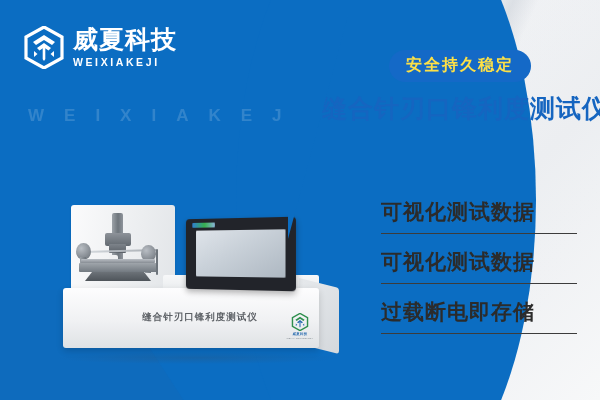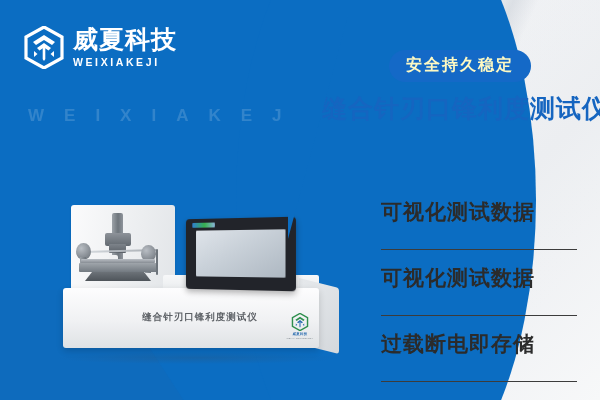--- a/index.html
+++ b/index.html
@@ -42,29 +42,29 @@
   
   .logo{position:absolute;left:24px;top:26px;display:flex;align-items:center;gap:9px;}
   .logo-mark{width:40px;height:43px;flex:none;}
   .logo-txt{display:flex;flex-direction:column;line-height:1;}
   .logo-cn{font-size:25px;font-weight:700;color:#ffffff;letter-spacing:1px;
     font-family:"DejaVu Sans","Liberation Sans",sans-serif;}
   .logo-en{font-size:10.5px;font-weight:700;color:#ffffff;letter-spacing:2.6px;margin-top:5px;}
 
   
   .badge{position:absolute;left:389px;top:50px;
-    background:#1469c7;color:#fef9c3;border-radius:16px;
+    background:#1469c7;color:#fde047;border-radius:16px;
     padding:5px 17px 6px;font-size:16px;font-weight:700;letter-spacing:2px;
     font-family:"DejaVu Sans","Liberation Sans",sans-serif;}
   .title{position:absolute;left:322px;top:92px;
     font-size:25px;font-weight:700;color:#1565c0;letter-spacing:1px;white-space:nowrap;
     font-family:"DejaVu Sans","Liberation Sans",sans-serif;}
 
   .features{position:absolute;left:381px;top:198px;width:196px;}
-  .feature{padding-bottom:23px;margin-bottom:14px;border-bottom:1.6px solid #3c3c3c;}
+  .feature{padding-bottom:7px;margin-bottom:14px;border-bottom:1.6px solid #3c3c3c;}
   .feature:last-child{margin-bottom:0;}
   .feature-label{font-size:21px;font-weight:700;color:#2b2b2b;letter-spacing:1px;white-space:nowrap;
     font-family:"DejaVu Sans","Liberation Sans",sans-serif;}
 
   
   .device{position:absolute;left:63px;top:205px;width:276px;height:155px;}
   .dev-backpanel{position:absolute;left:8px;top:0;width:104px;height:92px;
     background:linear-gradient(100deg,#fbfbfc 0%,#eceef0 60%,#e2e5e8 100%);
     border-radius:3px 3px 0 0;box-shadow:0 1px 2px rgba(0,0,0,.12);}
   .dev-body{position:absolute;left:0;top:83px;width:256px;height:60px;

